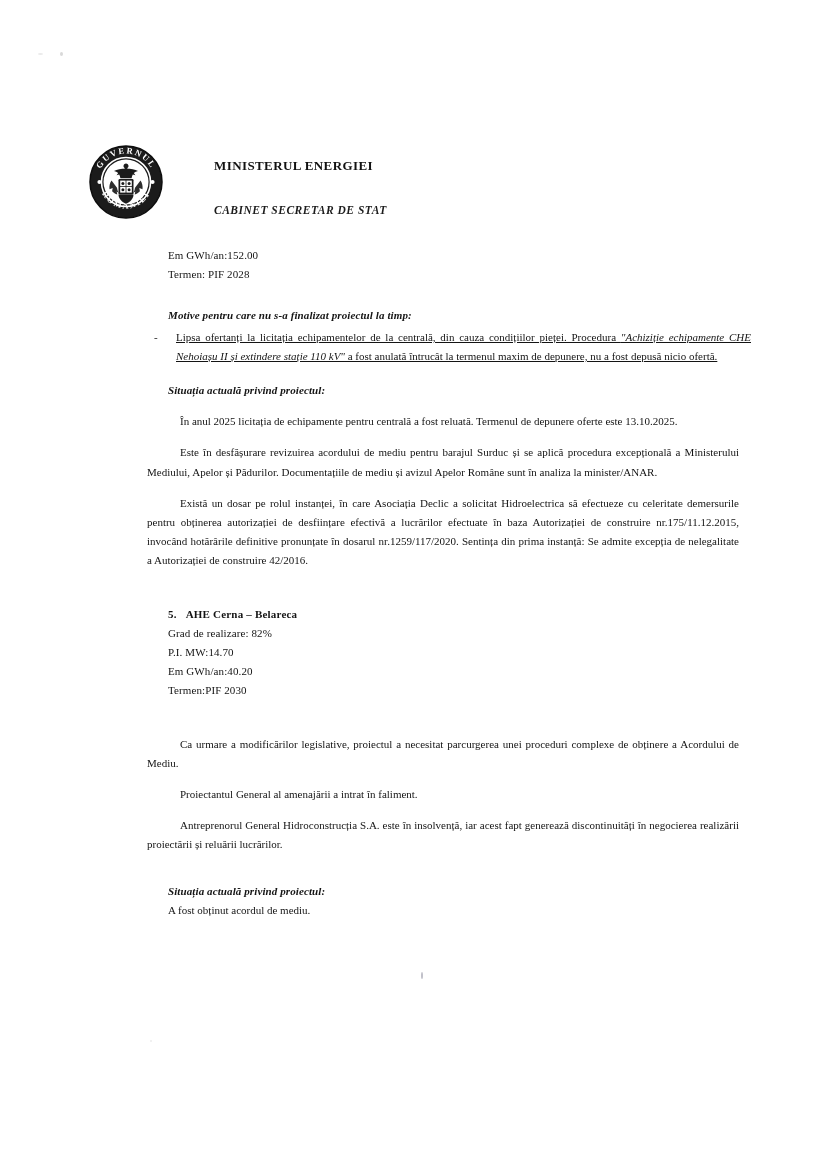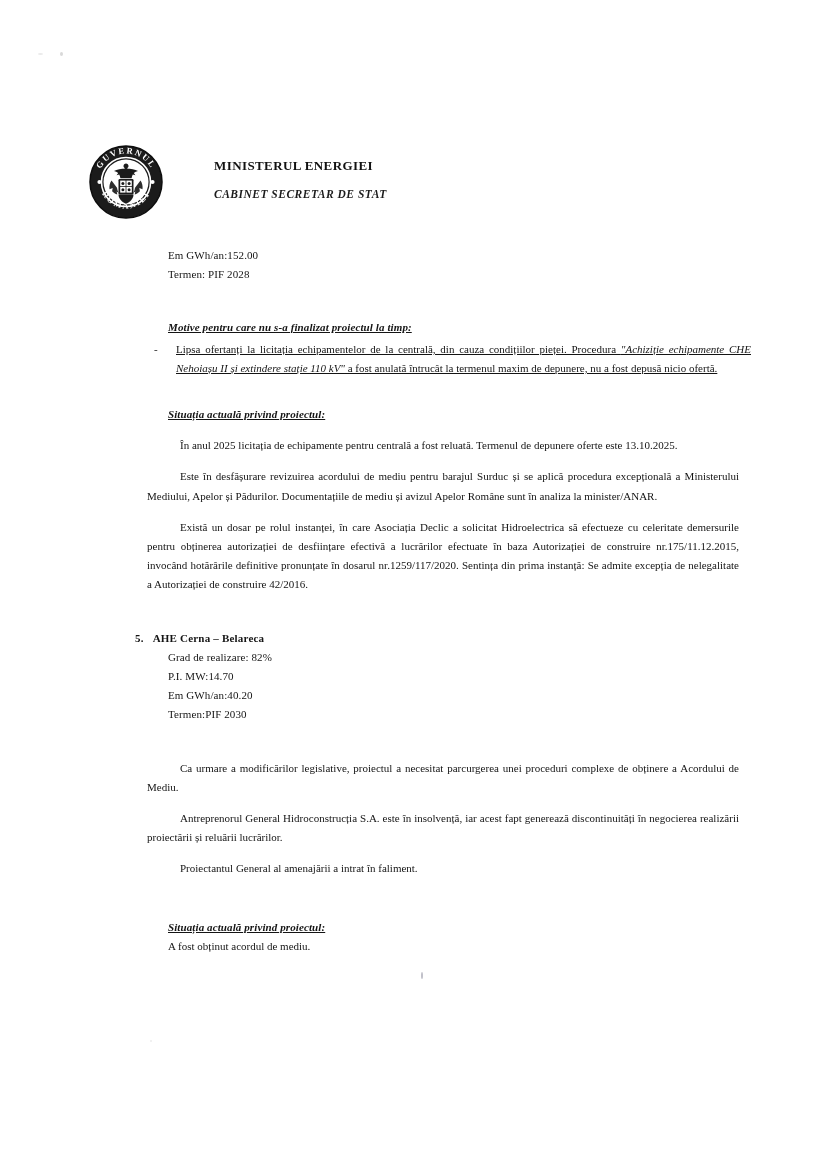--- a/index.html
+++ b/index.html
@@ -55,21 +55,21 @@
   }
   .ministry-title {
     font-family: "Liberation Serif", "DejaVu Serif", serif;
     font-weight: bold;
     font-size: 13px;
     letter-spacing: .4px;
     color: #121212;
     white-space: nowrap;
   }
   .cabinet-subtitle {
-    margin-top: 14px;
+    margin-top: 30px;
     font-family: "Liberation Serif", "DejaVu Serif", serif;
     font-style: italic;
     font-weight: bold;
     font-size: 11.5px;
     letter-spacing: .5px;
     color: #1c1c1c;
     white-space: nowrap;
   }
 
   
@@ -85,24 +85,22 @@
 
   .meta-line {
     margin-left: 33px;
     white-space: nowrap;
     letter-spacing: .1px;
   }
 
   .section-heading {
     font-style: italic;
     font-weight: bold;
-    text-decoration: underline;
     margin-left: 33px;
     letter-spacing: .1px;
-    margin-top: 12px;
   }
   .gap-md { height: 15px; }
   .gap-lg { height: 22px; }
 
   .bullet-row {
     display: flex;
     margin-top: 2px;
   }
   .bullet-dash {
     width: 22px;
@@ -122,20 +120,21 @@
 
   p.para {
     margin: 12px;
     text-indent: 33px;
     text-align: justify;
     text-justify: inter-word;
   }
 
   .numbered-heading {
     font-weight: bold;
+    margin-left: 33px;
     letter-spacing: .2px;
   }
   .numbered-heading .num { margin-right: 9px; }
 
   .plain-line {
     margin-left: 33px;
     text-align: left;
   }
   .plain-line.flush { margin-left: 0; text-indent: 33px; }
 </style>
@@ -225,22 +224,22 @@
 
     <div class="meta-line">Grad de realizare: 82%</div>
     <div class="meta-line">P.I. MW:14.70</div>
     <div class="meta-line">Em GWh/an:40.20</div>
     <div class="meta-line">Termen:PIF 2030</div>
 
     <div class="gap-lg"></div>
 
 
     <p class="para">Ca urmare a modificărilor legislative, proiectul a necesitat parcurgerea unei proceduri complexe de obținere a Acordului de Mediu.</p>
+    <p class="para">Proiectantul General al amenajării a intrat în faliment.</p>
     <p class="para">Antreprenorul General Hidroconstrucția S.A. este în insolvență, iar acest fapt generează discontinuități în negocierea realizării proiectării și reluării lucrărilor.</p>
-    <p class="para">Proiectantul General al amenajării a intrat în faliment.</p>
 
     <div class="gap-md"></div>
 
     <div class="section-heading">Situația actuală privind proiectul:</div>
 
     <div class="plain-line">A fost obținut acordul de mediu.</div>
 
   </div>
 </div>
 

